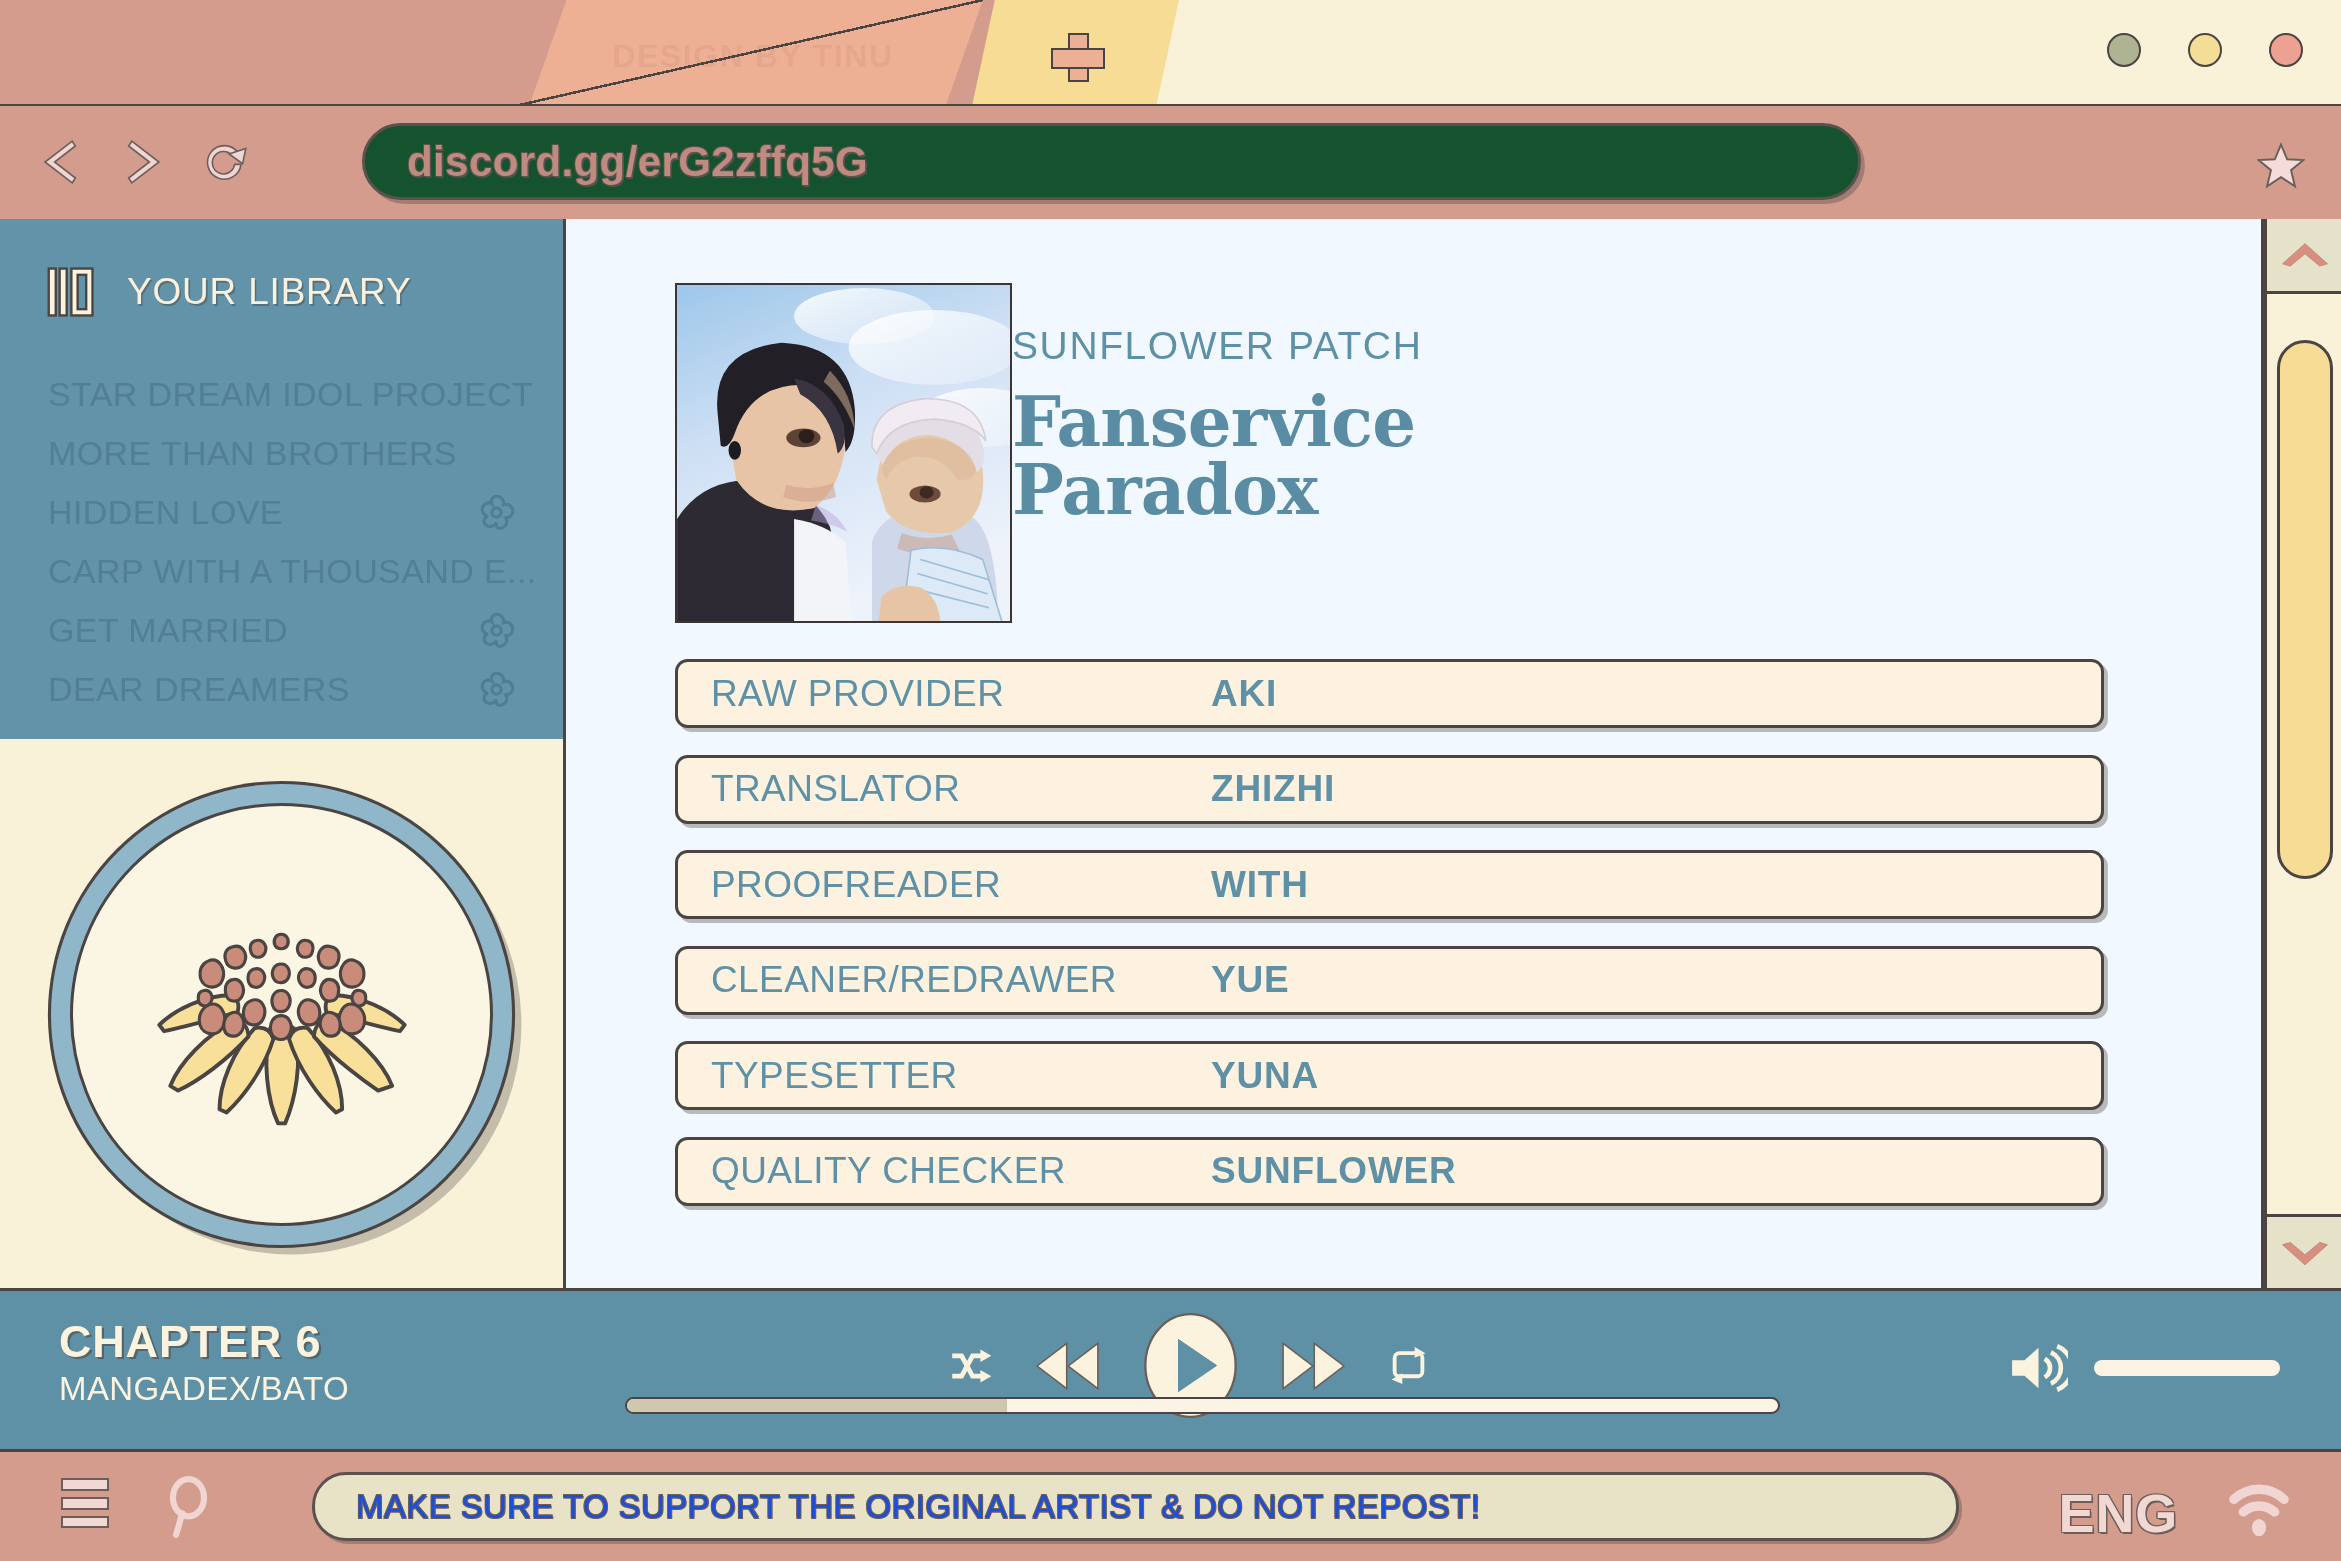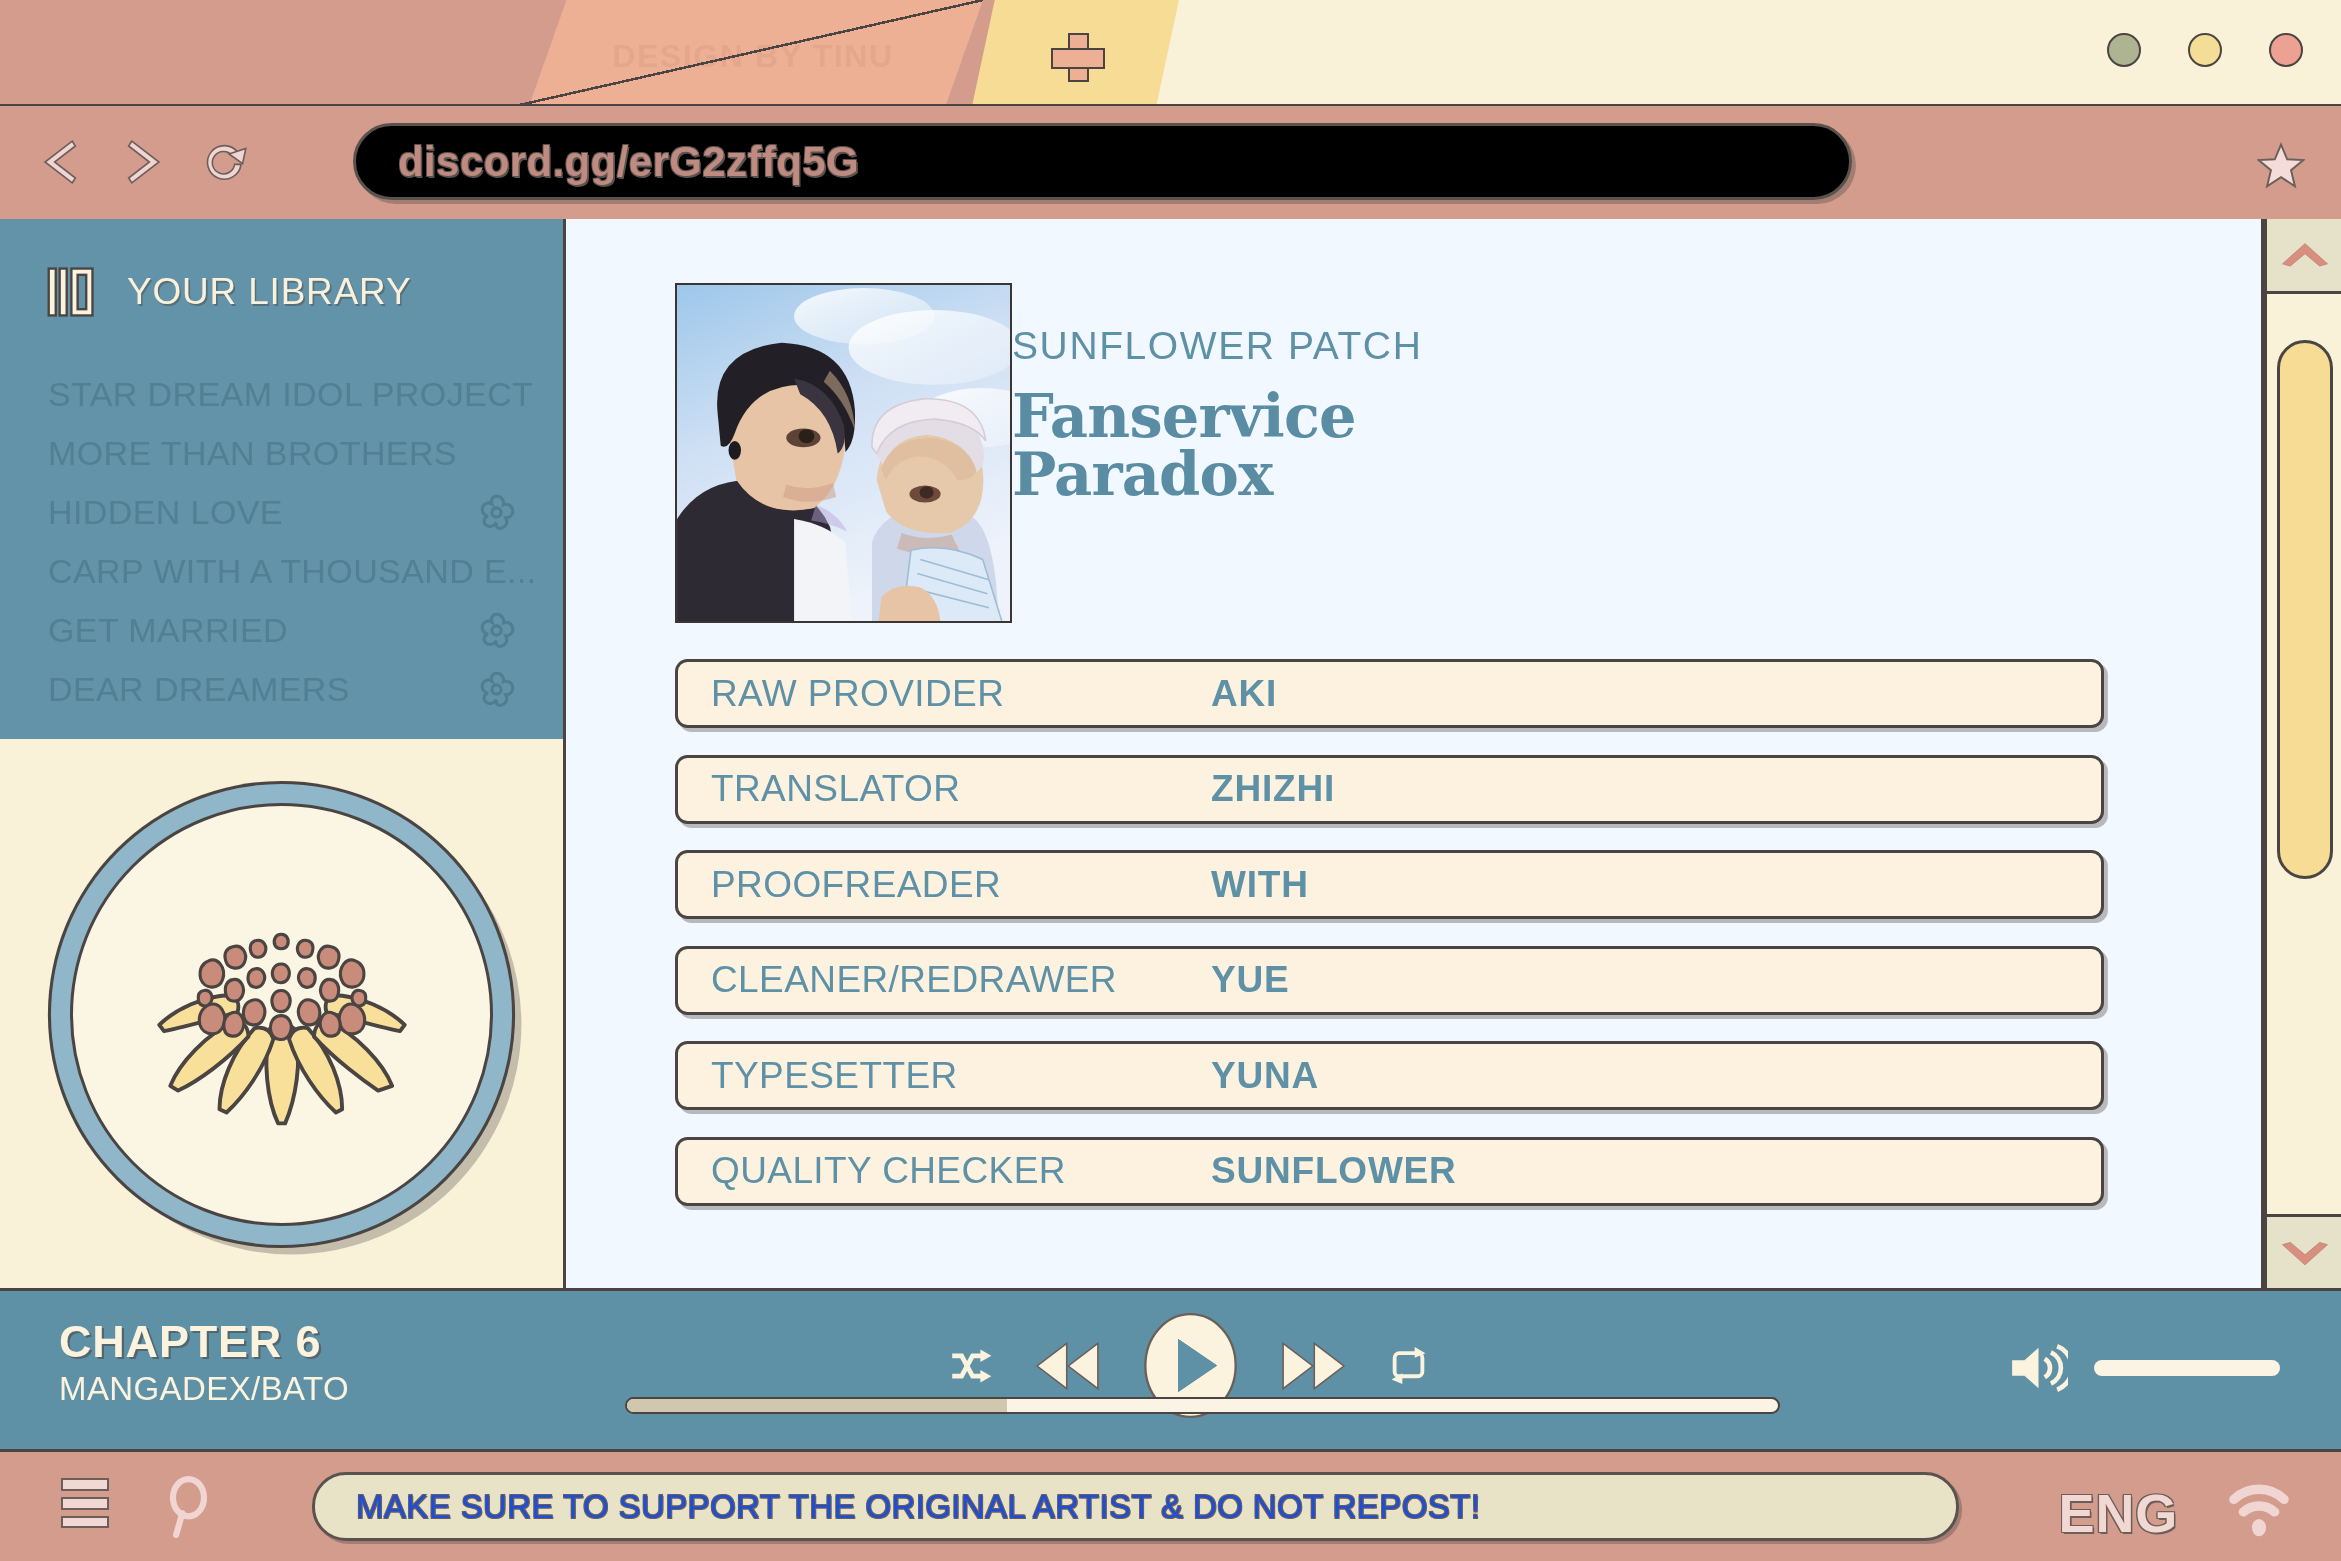--- a/index.html
+++ b/index.html
@@ -80,22 +80,22 @@
 
   
   .urlbar {
     position: absolute; left: 0; top: 106px; width: 2342px; height: 112px;
     background: #d49c8d;
     display: flex; align-items: center;
   }
   .nav-icons { display: flex; align-items: center; margin-left: 37px; gap: 34px; }
   .navico { width: 48px; height: 48px; }
   .urlfield {
-    position: absolute; left: 353px; top: 17px; width: 1499px; height: 77px;
-    background: #000000;
+    position: absolute; left: 362px; top: 17px; width: 1499px; height: 77px;
+    background: #14532d;
     border: 3.1px solid #5a524e;
     border-radius: 39px;
     display: flex; align-items: center;
     box-shadow: 3.9px 3.9px 0 rgba(74,68,66,.35);
   }
   .urltext {
     margin-left: 42px;
     font-size: 42px; font-weight: 800; letter-spacing: 0.4px;
     color: #bf8b80;
     text-shadow: 1.6px 1.6px 0 #5a524e, -0.8px -0.8px 0 #5a524e, 0.8px -0.8px 0 #5a524e, -0.8px 0.8px 0 #5a524e;
@@ -159,21 +159,21 @@
     overflow: hidden;
     flex-shrink: 0;
     position: relative;
     background: linear-gradient(#bcd6ef, #e3eefb);
   }
   .title-text { padding-top: 41px; }
   .series-name {
     font-size: 39px; letter-spacing: 1.6px; color: #5e90a6; font-weight: 400;
   }
   .work-title {
-    font-size: 59px; line-height: 0.98; font-weight: 800; color: #5a8ca3;
+    font-size: 69px; line-height: 0.98; font-weight: 800; color: #5a8ca3;
     letter-spacing: -0.8px; margin-top: 20px;
     font-family: "DejaVu Serif", serif;
   }
 
   .credits { margin: 36px 0 0 109px; width: 1429px; }
   .credit-row {
     position: relative;
     height: 69px; margin-bottom: 26.5px;
     background: #fdf2e0;
     border: 3.1px solid #4a4442;

